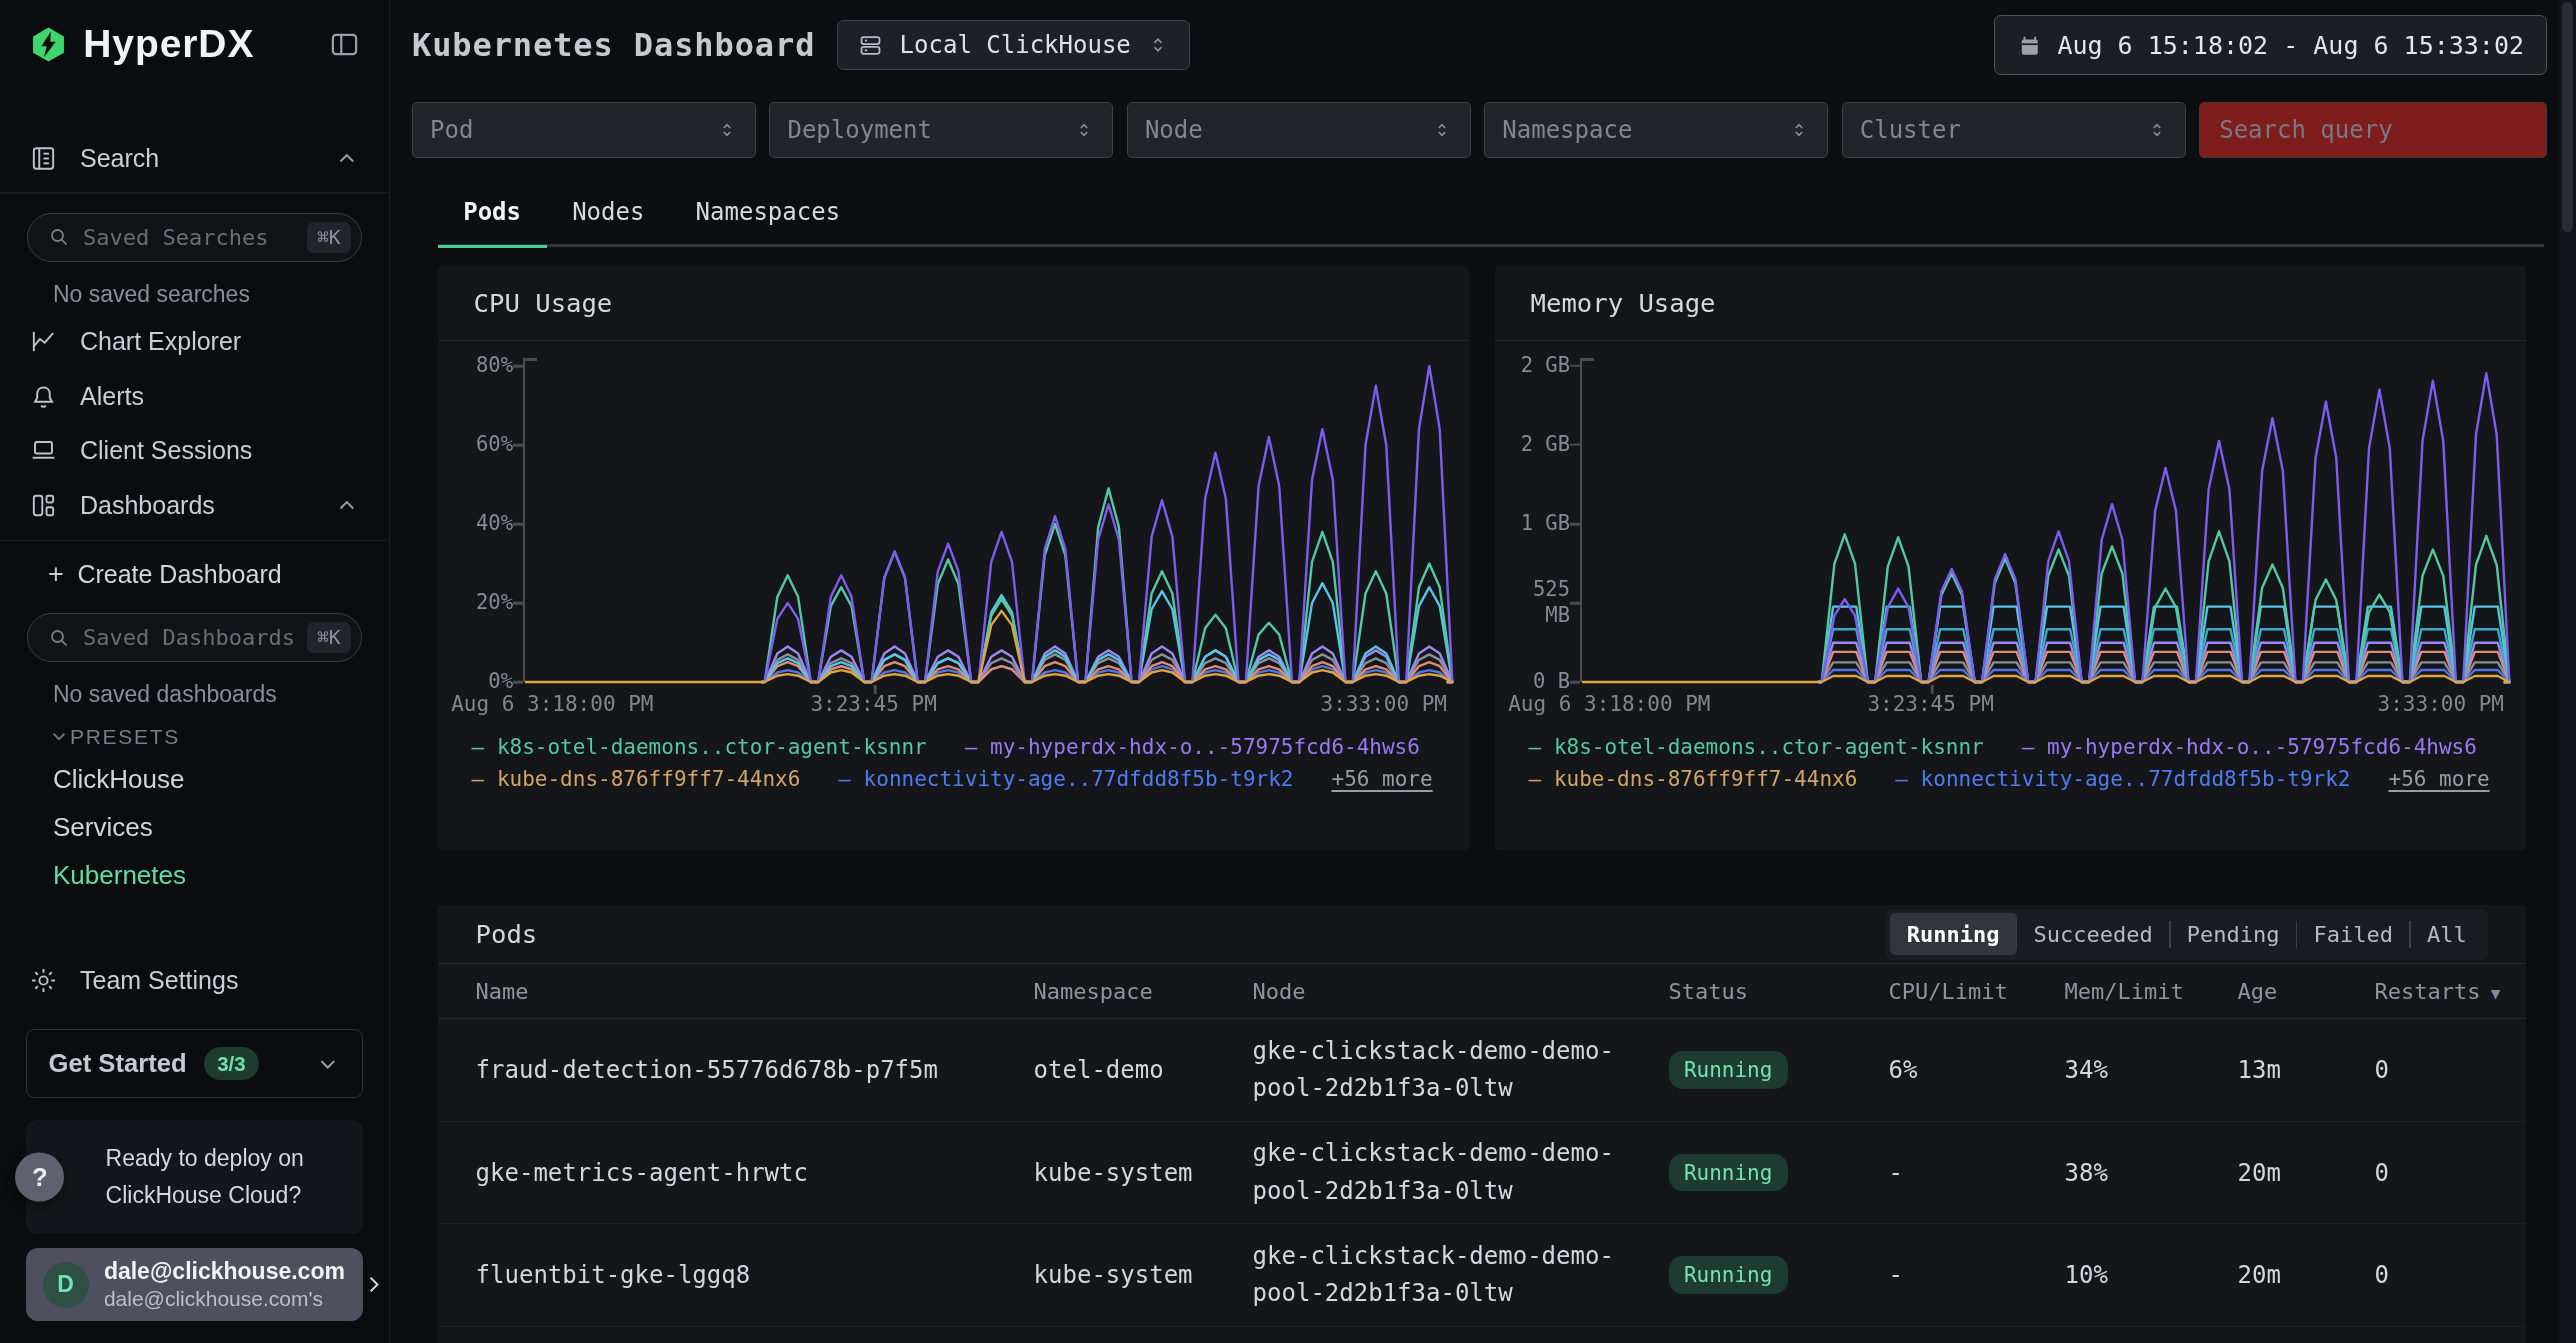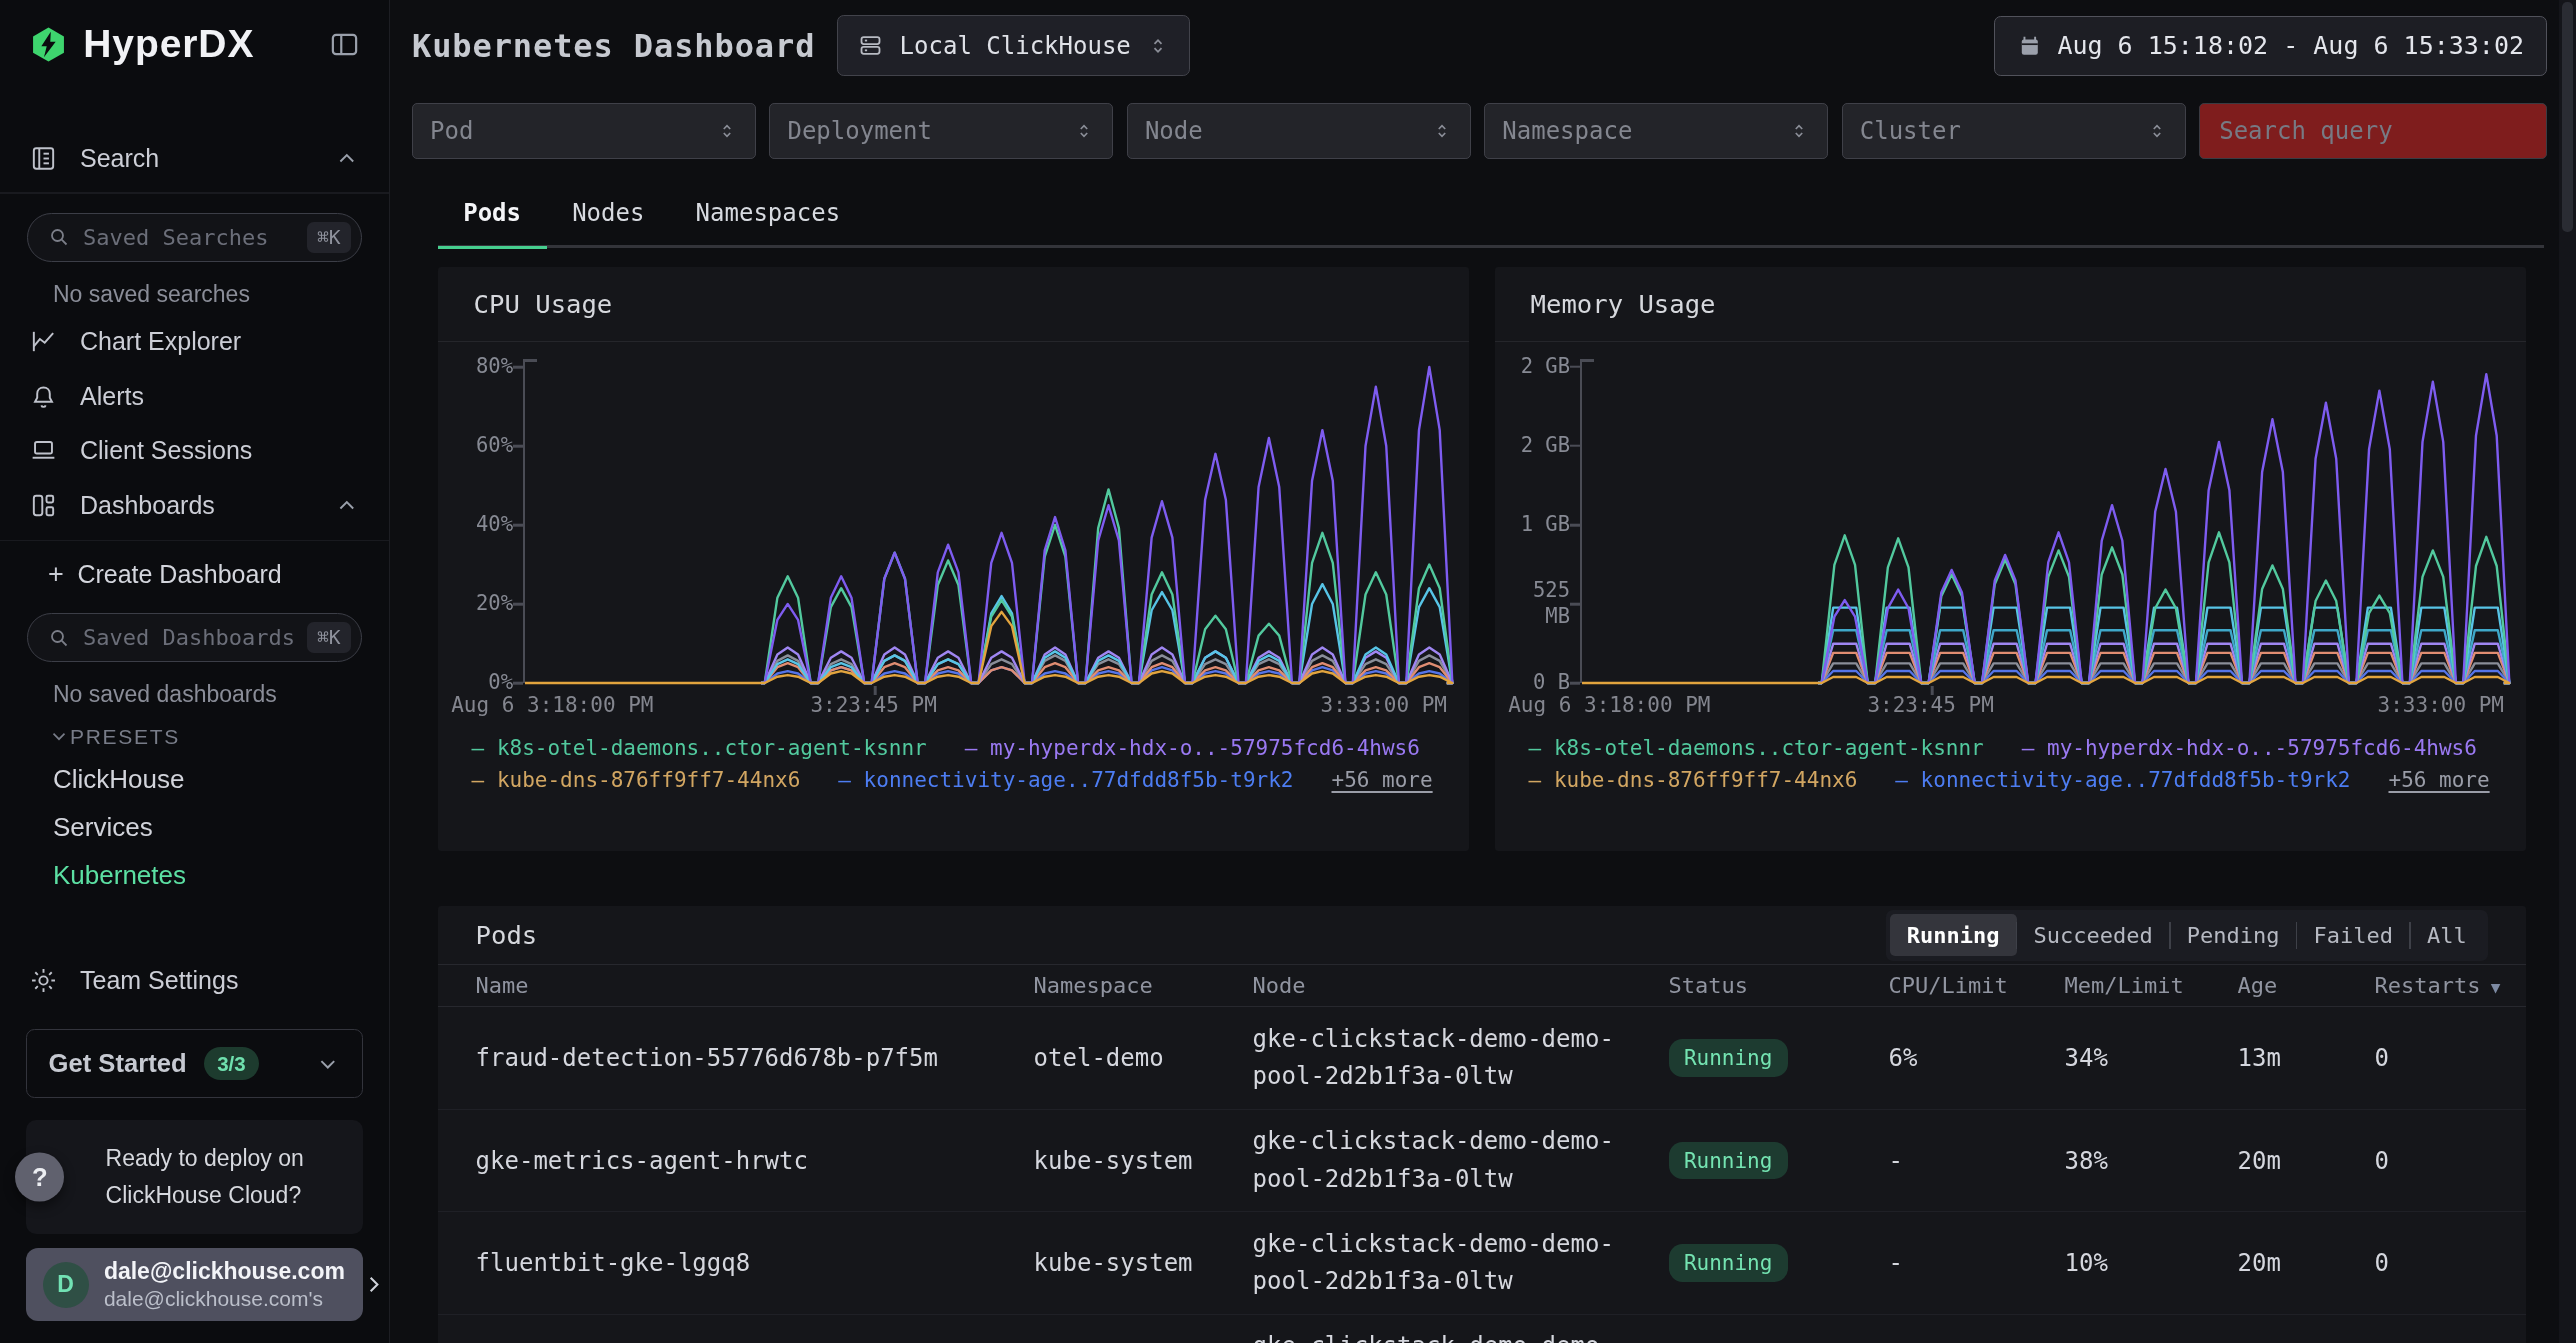--- a/index.html
+++ b/index.html
@@ -40,21 +40,21 @@
   .user-pill{margin:13.6px 25.6px 19px;background:#4f505f;border-radius:12px;padding:10.2px 17px;display:flex;align-items:center;gap:15.3px;cursor:pointer}
   .avatar{width:46px;height:46px;border-radius:50%;background:#2f4f45;color:#72e2b4;font-size:23px;font-weight:bold;display:flex;align-items:center;justify-content:center;flex:none}
   .user-email{font-size:23px;font-weight:bold;color:#f3f4f8;white-space:nowrap}
   .user-sub{font-size:21px;color:#bbbfca;margin-top:1.7px;white-space:nowrap}
   .user-chev{margin-left:auto;color:#d0d3db;display:flex}
 
   
   .main{flex:1;display:flex;flex-direction:column;padding:15.3px 12px 0 22px;min-width:0}
   .top-row{display:flex;align-items:center;gap:22px;height:65px}
   .page-title{font-size:32px;color:#c6c9d0;letter-spacing:0.9px;white-space:nowrap}
-  .source-select{display:flex;align-items:center;gap:15.3px;height:61px;padding:0 19px;background:#1f2027;border:1.7px solid #42434b;border-radius:6.8px;color:#dfe1e7;font-size:24px;min-width:349px;cursor:pointer}
+  .source-select{display:flex;align-items:center;gap:15.3px;height:50px;padding:0 19px;background:#1f2027;border:1.7px solid #42434b;border-radius:6.8px;color:#dfe1e7;font-size:24px;min-width:349px;cursor:pointer}
   .source-select .dbicon{color:#b8bbc3;display:flex}
   .updown{margin-left:auto;color:#8b8e98;display:flex}
   .date-box{margin-left:auto;display:flex;align-items:center;gap:15.3px;height:60px;padding:0 22px;background:#1d1e24;border:1.7px solid #51525b;border-radius:6.8px;color:#e4e6ec;font-size:25px;cursor:pointer;white-space:nowrap}
   .date-box .calicon{color:#9ba0ab;display:flex}
   .filter-row{display:flex;gap:13.6px;margin-top:27px}
   .filter-select{flex:1;display:flex;align-items:center;height:56px;padding:0 17px;background:#232429;border:1.7px solid #3f4048;border-radius:5.1px;color:#83868f;font-size:24px;min-width:0;cursor:pointer}
   .search-input{flex:1;height:56px;padding:0 19px;background:#7f1d1d;border:1.7px solid #3a3b42;border-radius:5.1px;color:#c9ccd4;font-size:24px;font-family:"DejaVu Sans Mono",monospace;outline:none;min-width:0}
   .search-input::placeholder{color:#777a84}
   .tabs-row{display:flex;margin:24px 3.4px 0 25.6px;border-bottom:3.4px solid #33343a}
   .tab{padding:15.3px 25.6px 19px;font-size:24px;color:#d7dae0;margin-bottom:-3.4px;border-bottom:3.4px solid transparent;cursor:pointer}
@@ -80,21 +80,21 @@
   .legend-more{font-size:21px;color:#9a9da8;text-decoration:underline;text-underline-offset:4.3px;cursor:pointer}
 
   .table-card{margin:55px 21px 0 25.6px}
   .table-head-row{display:flex;align-items:center;justify-content:space-between;padding:13.6px 38px;height:58px}
   .table-title{font-size:25.6px;color:#d6d8dd}
   .seg-control{display:flex;align-items:stretch;background:#1b1c22;border-radius:6.8px;padding:4.3px;font-size:22px}
   .seg-item{padding:8.5px 17px;color:#b6b9c2;display:flex;align-items:center;position:relative;cursor:pointer;white-space:nowrap}
   .seg-item + .seg-item::before{content:"";position:absolute;left:-0.9px;top:7.7px;bottom:7.7px;width:1.7px;background:#3e4048}
   .seg-item.active{background:#34353c;border-radius:5.1px;color:#fff;font-weight:bold}
   .grid-row{display:grid;grid-template-columns:558px 219px 416px 220px 176px 173px 137px 1fr;padding:0 38px;align-items:center}
-  .thead{border-top:1.7px solid #27282e;border-bottom:1.7px solid #27282e;height:43px;color:#9094a0;font-size:22px}
+  .thead{border-top:1.7px solid #27282e;border-bottom:1.7px solid #27282e;height:56px;color:#9094a0;font-size:22px}
   .thead .hcell{cursor:pointer}
   .sort-arrow{font-size:16px;color:#7d8aa3;margin-left:10.2px}
   .trow{border-bottom:1.7px solid #1f2026;min-height:98px;font-size:24px;color:#d5d7de;padding-top:13.6px;padding-bottom:13.6px;cursor:pointer}
   .cell{padding-right:22px;min-width:0}
   .cell-node{line-height:1.55}
   .pill{display:inline-block;background:#1d3b30;color:#74e3b1;border-radius:13.6px;padding:6.8px 15.3px;font-size:21px}
 
   .scrollstrip{width:17px;flex:none;background:#14151a;position:relative}
   .scrollthumb{position:absolute;top:1.7px;left:3.4px;right:3.4px;height:230px;border-radius:5.1px;background:#2a2c33}
 </style>

